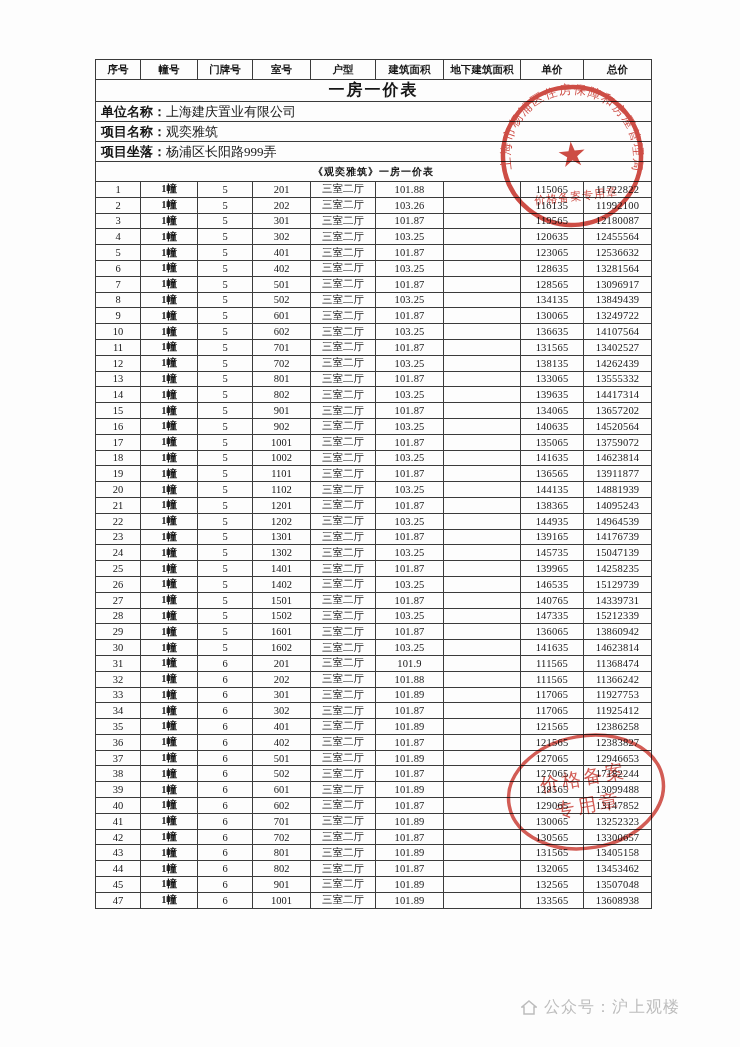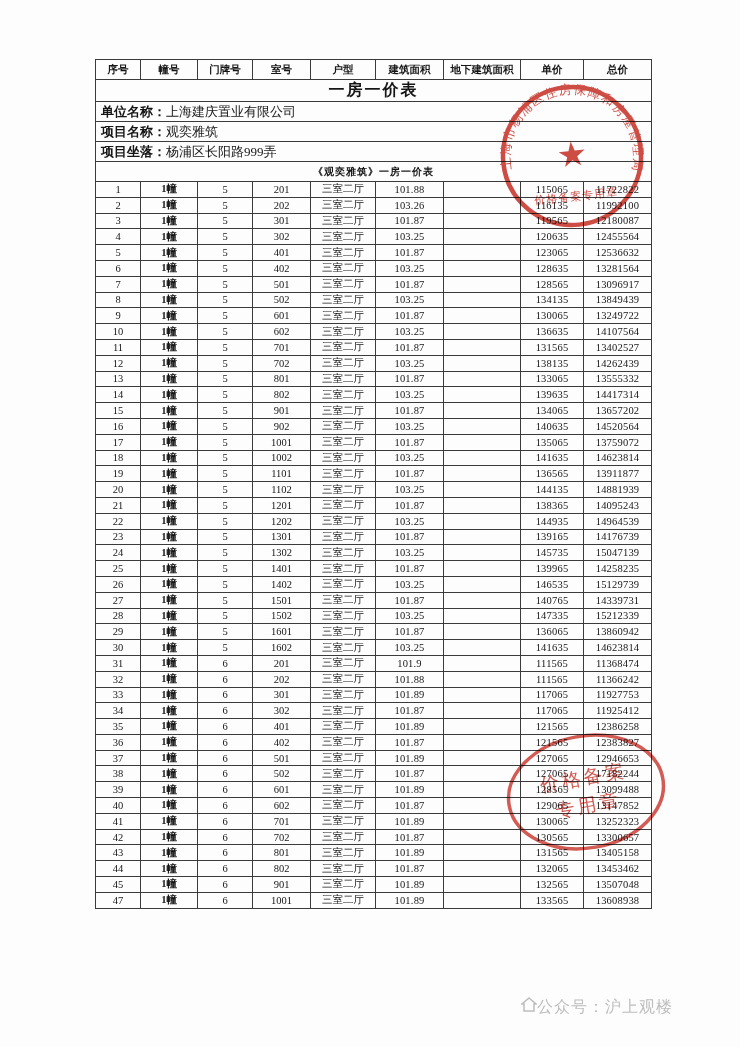--- a/index.html
+++ b/index.html
@@ -36,21 +36,21 @@
   tbody tr{height:15.8px;}
   tbody td.c1{font-weight:bold;}
   tbody td.c5, tbody td.c7, tbody td.c8{letter-spacing:.2px;}
 
   
   .stamp{position:absolute;pointer-events:none;mix-blend-mode:multiply;}
   .stamp-round{left:496px;top:80px;width:152px;height:152px;opacity:.88;transform:rotate(-6deg);}
   .stamp-oval{left:502px;top:726px;width:168px;height:132px;opacity:.8;transform:rotate(-10deg);}
 
   
-  .wm{position:absolute;display:flex;align-items:flex-start;font-family:Liberation Sans, sans-serif;}
+  .wm{position:absolute;display:flex;align-items:center;gap:7px;font-family:Liberation Sans, sans-serif;}
   .wm-grey{left:521px;top:997px;color:#bdbdbd;font-size:16px;letter-spacing:1px;}
   .wm-dark{left:512px;top:1018px;color:#4c4c4c;font-size:16px;font-weight:bold;letter-spacing:.5px;margin-top:38px;}
   .wm svg{flex:0 0 auto;}
 </style>
 </head>
 <body>
 
 <div class="page">
 
   <table class="price">

